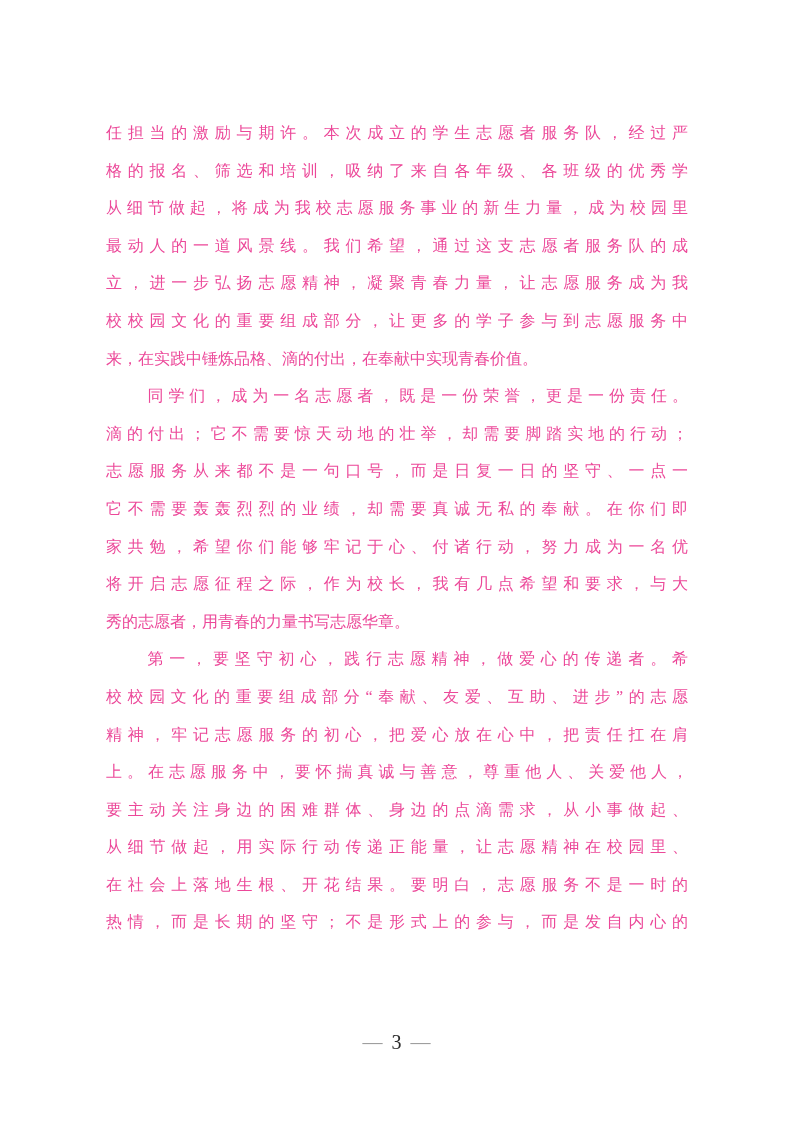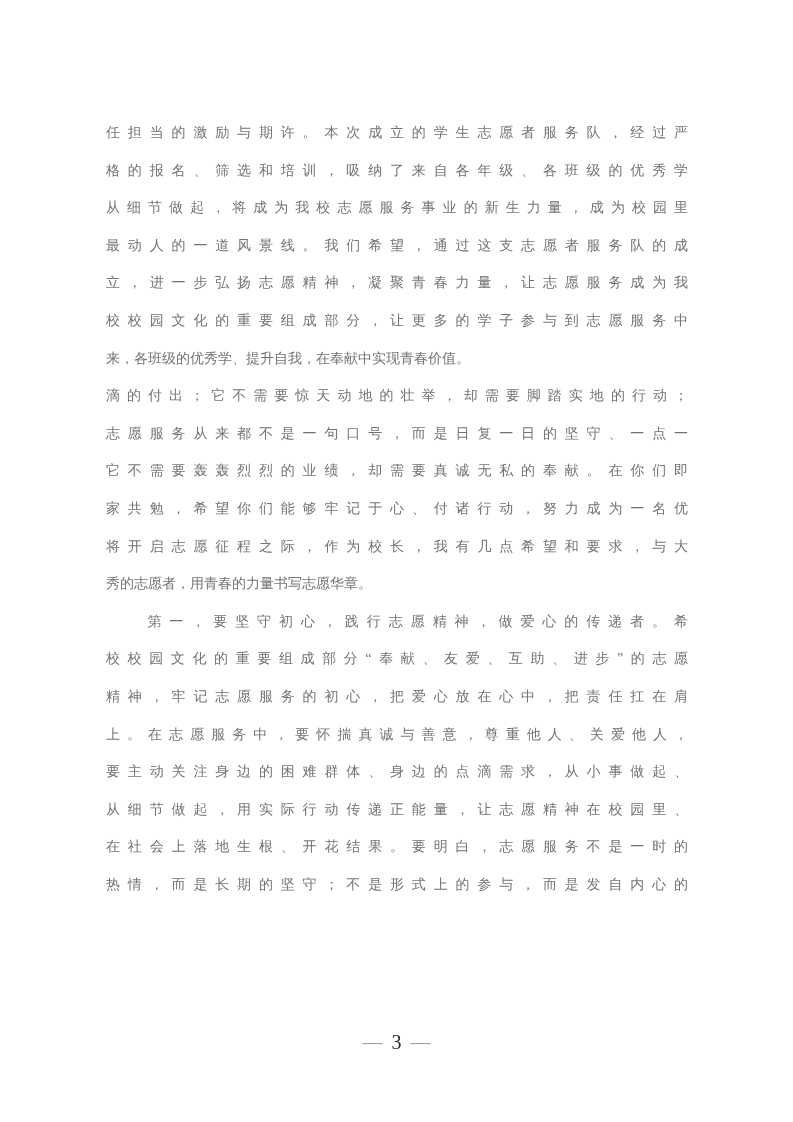--- a/index.html
+++ b/index.html
@@ -15,24 +15,24 @@
     background: #ffffff;
     font-family: "Liberation Serif", "DejaVu Serif", serif;
   }
   .text-block {
     position: absolute;
     left: 106px;
     top: 114px;
     width: 582px;
   }
   .doc-line {
-    font-size: 14px;
+    font-size: 16px;
     line-height: 37.6px;
     height: 37.6px;
-    color: #737373;
+    color: #ec4899;
     text-align: justify;
     text-align-last: justify;
     text-justify: inter-character;
     white-space: normal;
     overflow: visible;
     letter-spacing: 0;
   }
   .doc-line.indent {
     text-indent: 41.4px;
   }
@@ -62,21 +62,22 @@
 
 <div class="page">
 
   <div class="text-block">
     <div class="doc-line">任担当的激励与期许。本次成立的学生志愿者服务队，经过严</div>
     <div class="doc-line">格的报名、筛选和培训，吸纳了来自各年级、各班级的优秀学</div>
     <div class="doc-line">从细节做起，将成为我校志愿服务事业的新生力量，成为校园里</div>
     <div class="doc-line">最动人的一道风景线。我们希望，通过这支志愿者服务队的成</div>
     <div class="doc-line">立，进一步弘扬志愿精神，凝聚青春力量，让志愿服务成为我</div>
     <div class="doc-line">校校园文化的重要组成部分，让更多的学子参与到志愿服务中</div>
-    <div class="doc-line para-end">来，各班级的优秀学、提升自我，在奉献中实现青春价值。</div>
+    <div class="doc-line para-end">来，在实践中锤炼品格、滴的付出，在奉献中实现青春价值。</div>
+    <div class="doc-line indent">同学们，成为一名志愿者，既是一份荣誉，更是一份责任。</div>
     <div class="doc-line">滴的付出；它不需要惊天动地的壮举，却需要脚踏实地的行动；</div>
     <div class="doc-line">志愿服务从来都不是一句口号，而是日复一日的坚守、一点一</div>
     <div class="doc-line">它不需要轰轰烈烈的业绩，却需要真诚无私的奉献。在你们即</div>
     <div class="doc-line">家共勉，希望你们能够牢记于心、付诸行动，努力成为一名优</div>
     <div class="doc-line">将开启志愿征程之际，作为校长，我有几点希望和要求，与大</div>
     <div class="doc-line para-end">秀的志愿者，用青春的力量书写志愿华章。</div>
     <div class="doc-line indent">第一，要坚守初心，践行志愿精神，做爱心的传递者。希</div>
     <div class="doc-line">校校园文化的重要组成部分“奉献、友爱、互助、进步”的志愿</div>
     <div class="doc-line">精神，牢记志愿服务的初心，把爱心放在心中，把责任扛在肩</div>
     <div class="doc-line">上。在志愿服务中，要怀揣真诚与善意，尊重他人、关爱他人，</div>

